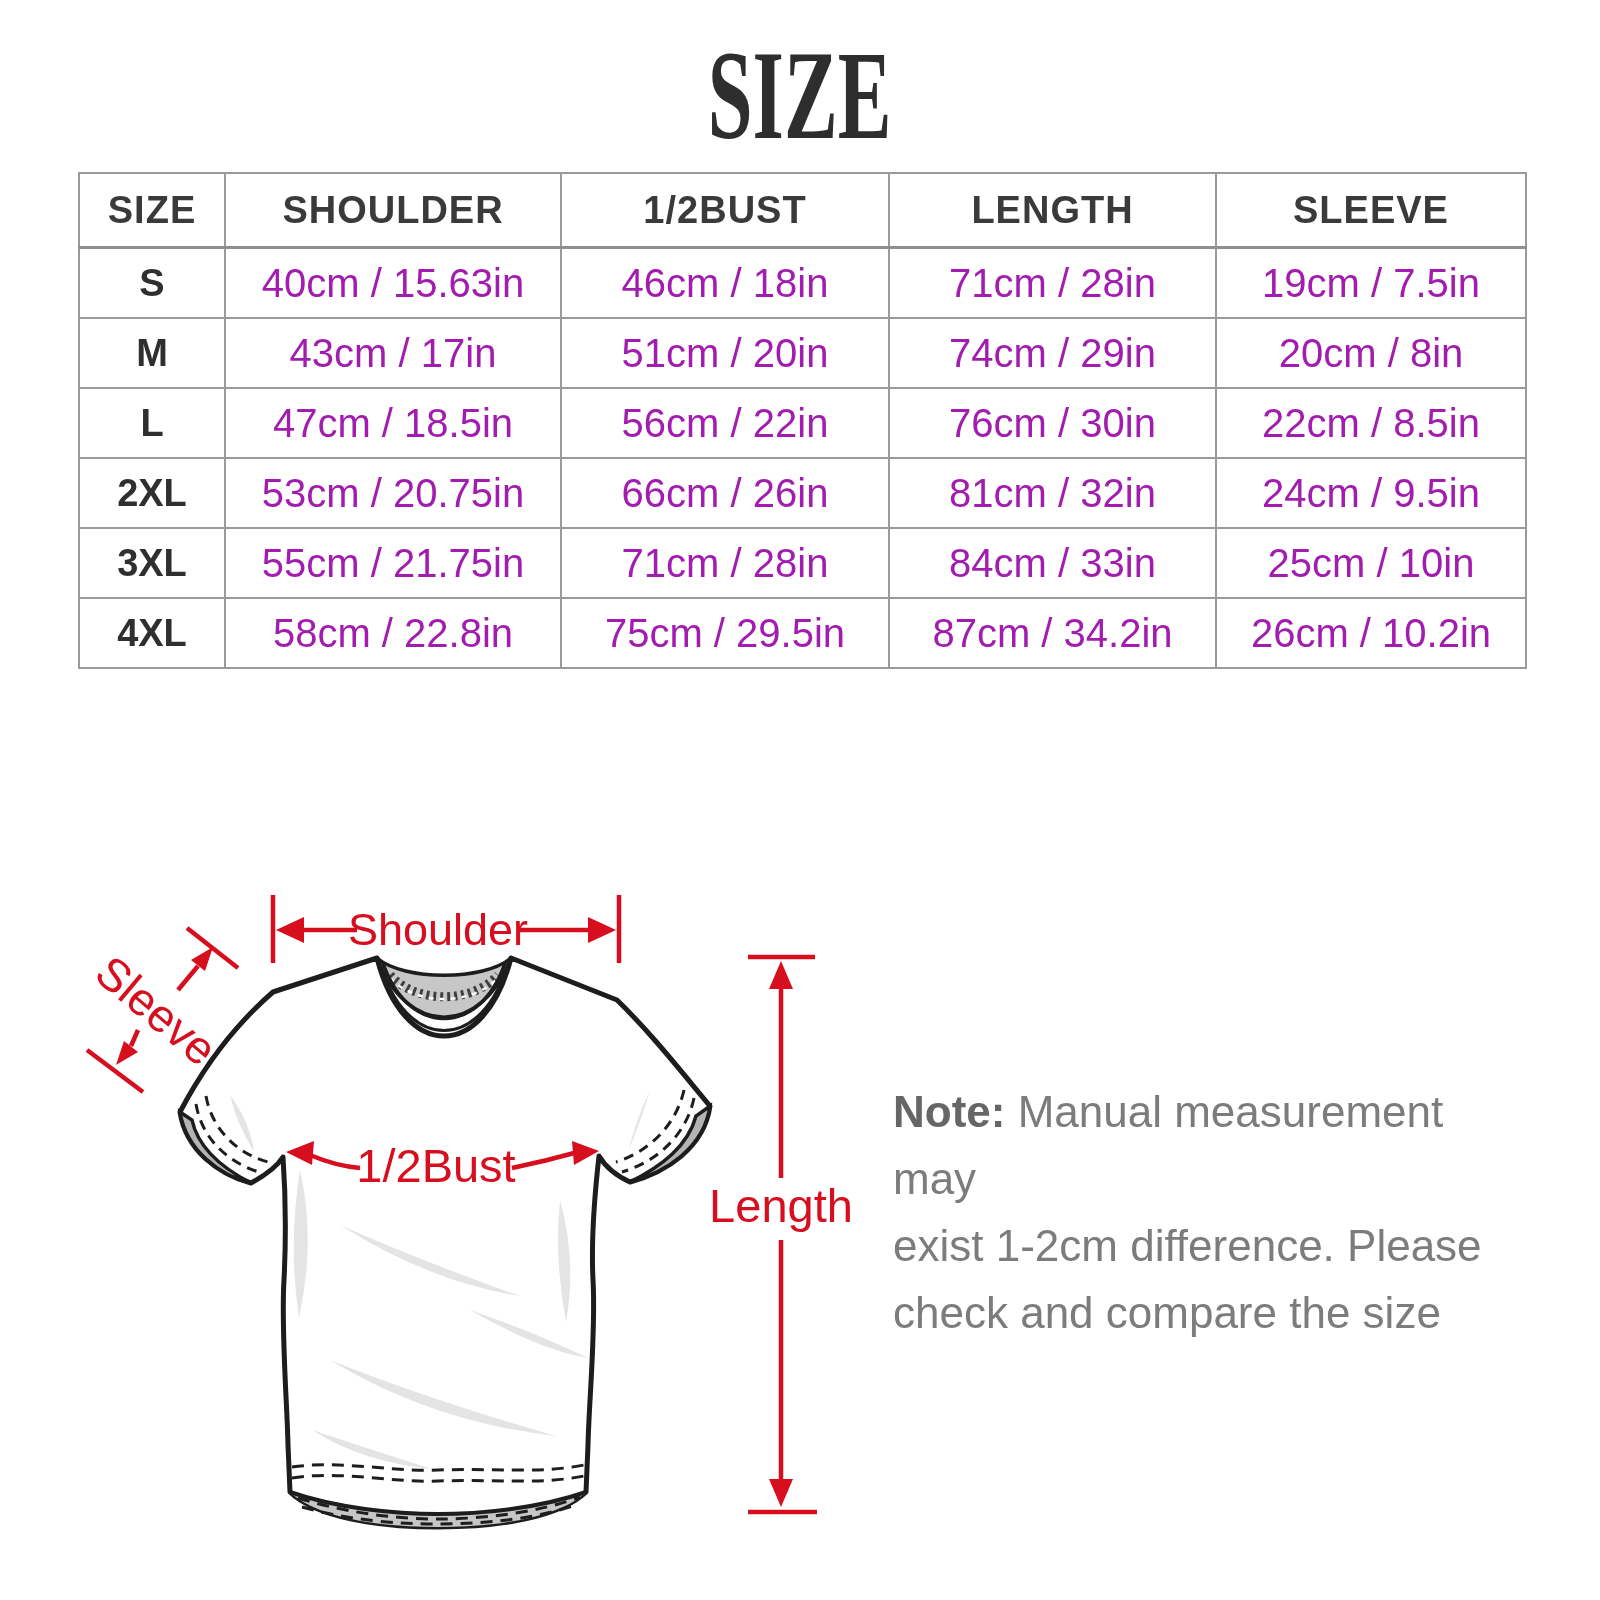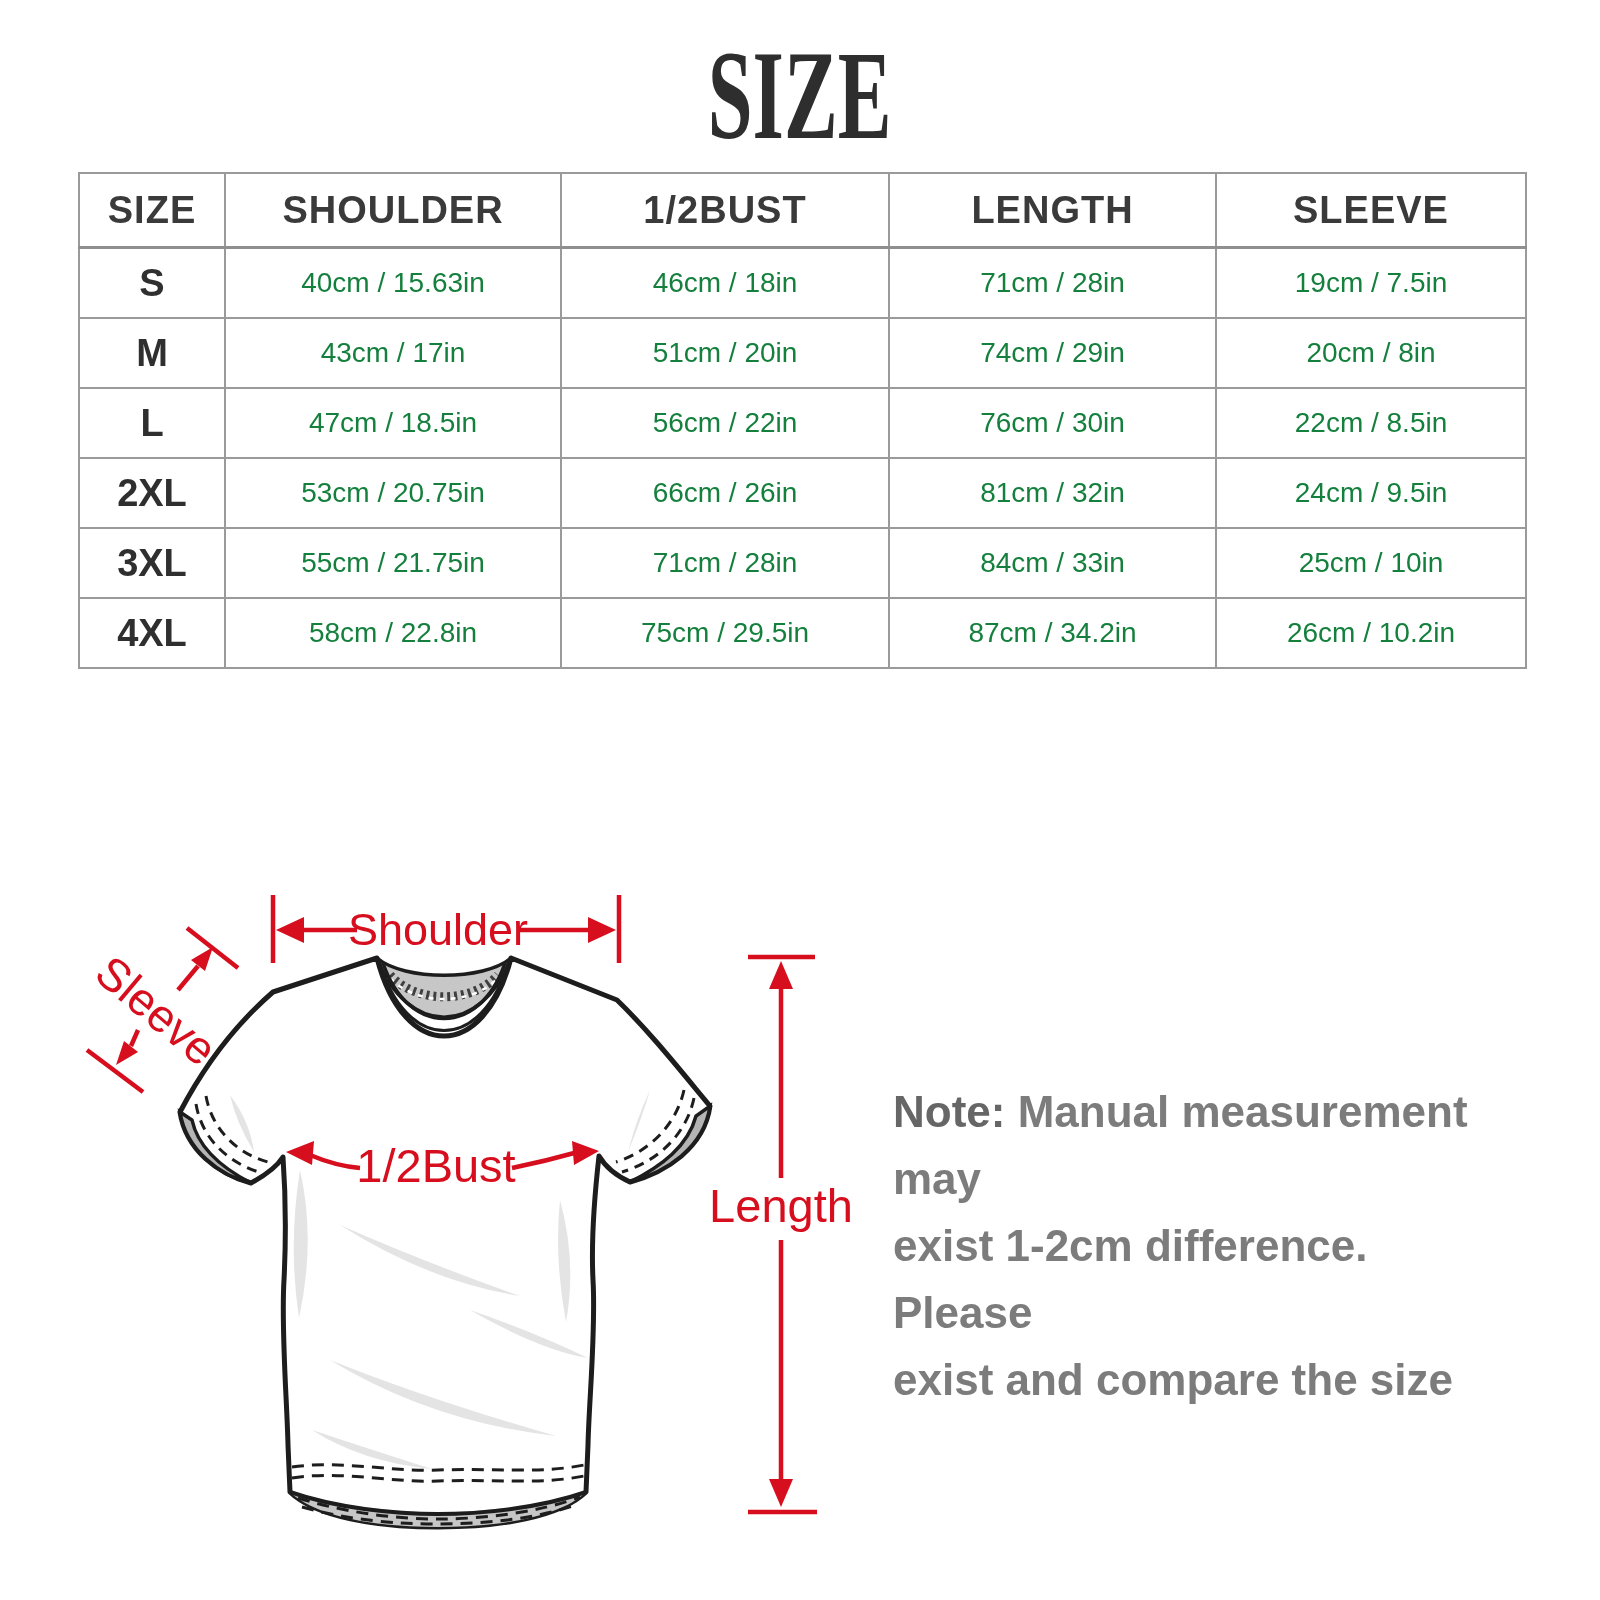--- a/index.html
+++ b/index.html
@@ -22,30 +22,30 @@
     border-collapse:collapse;table-layout:fixed;
   }
   table.size-table td,table.size-table th{
     border:2px solid #9a9a9a;text-align:center;vertical-align:middle;
     padding:0;
   }
   table.size-table th{
     height:72px;font-size:38px;font-weight:bold;color:#3a3a3a;letter-spacing:1px;
     border-bottom:3px solid #8f8f8f;
   }
-  table.size-table td{height:68px;font-size:28px;color:#15803d;}
+  table.size-table td{height:68px;font-size:40px;color:#a21caf;}
   table.size-table td.size-col{font-weight:bold;color:#2f2f2f;font-size:38px;}
   .diagram-svg{position:absolute;left:50px;top:845px;}
   .diagram-svg text{
     font-family:"Liberation Sans", sans-serif;
     fill:#d60e1e;
   }
   .note{
     position:absolute;left:893px;top:1078px;width:620px;
-    font-size:44px;line-height:67px;color:#7c7c7c;font-weight:bold;
+    font-size:44px;line-height:67px;color:#7c7c7c;
   }
   .note b{color:#666666;}
 </style>
 </head>
 <body>
 
 <div class="title-wrap">
   <span class="title">SIZE</span>
 </div>
 
@@ -206,14 +206,14 @@
       <polygon points="781,1507 769,1479 793,1479" fill="#d60e1e" stroke="none"></polygon>
       <path d="M 748 1512 L 817 1512"></path>
     </g>
     <text x="781" y="1222" font-size="47" text-anchor="middle" stroke="none">Length</text>
   </g>
 </svg>
 
 <div class="note">
   <div><b>Note:</b><span> Manual measurement may</span></div>
   <div>exist 1-2cm difference. Please</div>
-  <div>exist and compare the size</div>
+  <div>check and compare the size</div>
 </div>
 
 </body></html>

